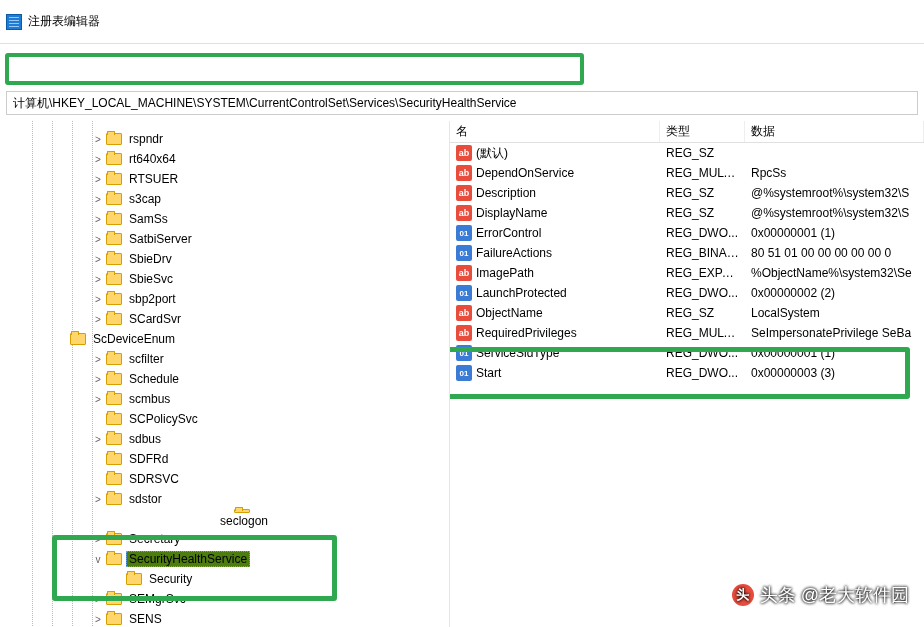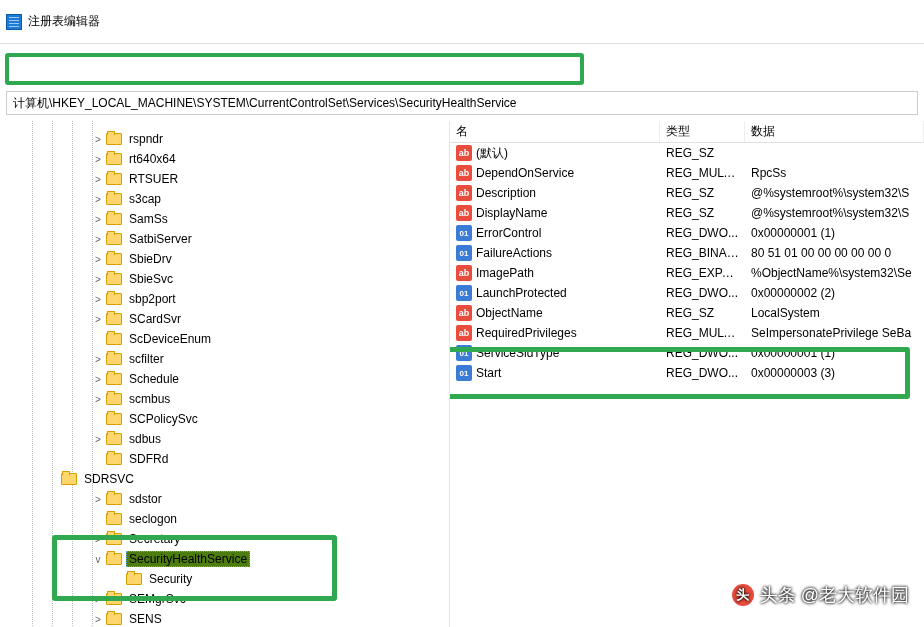--- a/index.html
+++ b/index.html
@@ -100,21 +100,21 @@
         <div class="node" style="padding-left: 92px;">
           <span class="toggle">&gt;</span>
           <span class="folder"></span>
           <span class="label">sbp2port</span>
         </div>
         <div class="node" style="padding-left: 92px;">
           <span class="toggle">&gt;</span>
           <span class="folder"></span>
           <span class="label">SCardSvr</span>
         </div>
-        <div class="node" style="padding-left: 92px;">
+        <div class="node" style="padding-left: 56px;">
           <span class="toggle"></span>
           <span class="folder"></span>
           <span class="label">ScDeviceEnum</span>
         </div>
         <div class="node" style="padding-left: 92px;">
           <span class="toggle">&gt;</span>
           <span class="folder"></span>
           <span class="label">scfilter</span>
         </div>
         <div class="node" style="padding-left: 92px;">
@@ -135,31 +135,31 @@
         <div class="node" style="padding-left: 92px;">
           <span class="toggle">&gt;</span>
           <span class="folder"></span>
           <span class="label">sdbus</span>
         </div>
         <div class="node" style="padding-left: 92px;">
           <span class="toggle"></span>
           <span class="folder"></span>
           <span class="label">SDFRd</span>
         </div>
-        <div class="node" style="padding-left: 47px;">
+        <div class="node" style="padding-left: 92px;">
           <span class="toggle"></span>
           <span class="folder"></span>
           <span class="label">SDRSVC</span>
         </div>
         <div class="node" style="padding-left: 92px;">
           <span class="toggle">&gt;</span>
           <span class="folder"></span>
           <span class="label">sdstor</span>
         </div>
-        <div class="node" style="padding-left: 92px;">
+        <div class="node" style="padding-left: 39px; flex-direction: column;">
           <span class="toggle"></span>
           <span class="folder"></span>
           <span class="label">seclogon</span>
         </div>
         <div class="node" style="padding-left: 92px;">
           <span class="toggle">&gt;</span>
           <span class="folder"></span>
           <span class="label">Secretary</span>
         </div>
         <div class="node selected" style="padding-left: 92px;">

